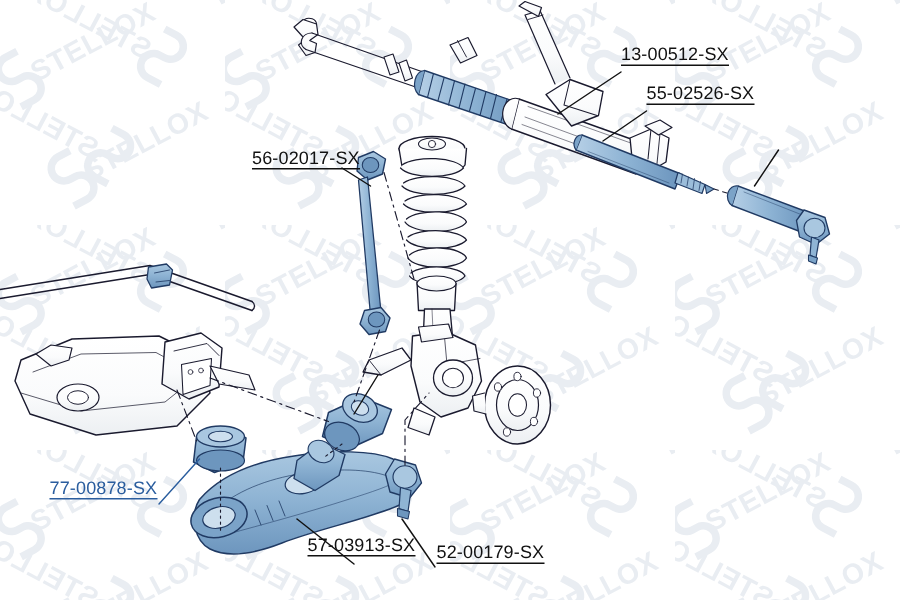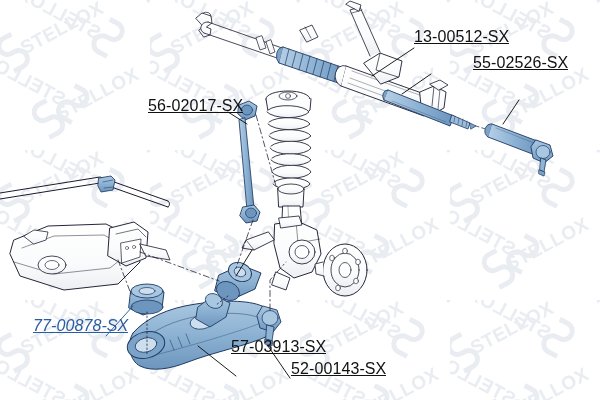--- a/index.html
+++ b/index.html
@@ -3,21 +3,21 @@
 <meta charset="utf-8">
 <title>Parts Diagram</title>
 <style>
   html,body{margin:0;padding:0;background:#fff;}
   body{width:600px;height:400px;overflow:hidden;
        font-family:"Liberation Sans","DejaVu Sans",sans-serif;}
   #stage{position:relative;width:600px;height:400px;background:#ffffff;overflow:hidden;}
   #wm{position:absolute;inset:0;pointer-events:none;z-index:1;}
   #art{position:absolute;inset:0;z-index:2;}
   #labels{position:absolute;inset:0;z-index:3;}
-  .lbl{position:absolute;font-size:16px;letter-spacing:.1px;color:#111;white-space:nowrap;line-height:13px;}
+  .lbl{position:absolute;font-size:12px;letter-spacing:.1px;color:#111;white-space:nowrap;line-height:13px;}
   .lbl .u{display:block;border-bottom:1.1px solid #111;padding-bottom:0px;}
   .lbl.hl{color:#2a5d9e;}
   .lbl.hl .u{border-bottom-color:#2a5d9e;}
   .lbl.stack .u{display:block;}
 </style>
 </head>
 <body>
 
 <div id="stage">
 
@@ -329,40 +329,40 @@
         <path d="M290,378 L268,346"></path>
       </g>
       <g stroke="#2a5d9e" stroke-width="0.95" fill="none">
         <path d="M106,336 L133,306"></path>
       </g>
 
     </g>
   </svg>
 
   <div id="labels">
-    <div class="lbl" style="left:148px;top:99px;">
+    <div class="lbl" style="left:168px;top:99px;">
       <span class="u">56-02017-SX</span>
     </div>
 
     <div class="lbl" style="left:414px;top:30px;">
       <span class="u">13-00512-SX</span>
     </div>
 
-    <div class="lbl" style="left:431px;top:56px;margin-left:42px;">
+    <div class="lbl" style="left:431px;top:56px;">
       <span class="u">55-02526-SX</span>
     </div>
 
 
 
-    <div class="lbl hl" style="left:33px;top:319px;font-style:italic;">
+    <div class="lbl hl" style="left:33px;top:319px;">
       <span class="u">77-00878-SX</span>
     </div>
 
-    <div class="lbl stack" style="left:205px;top:340px;margin-left:26px;">
+    <div class="lbl stack" style="left:205px;top:357px;">
       <span class="u">57-03913-SX</span>
     </div>
 
     <div class="lbl" style="left:291px;top:362px;">
-      <span class="u">52-00143-SX</span>
+      <span class="u">52-00179-SX</span>
     </div>
   </div>
 
 </div>
 
 </body></html>

